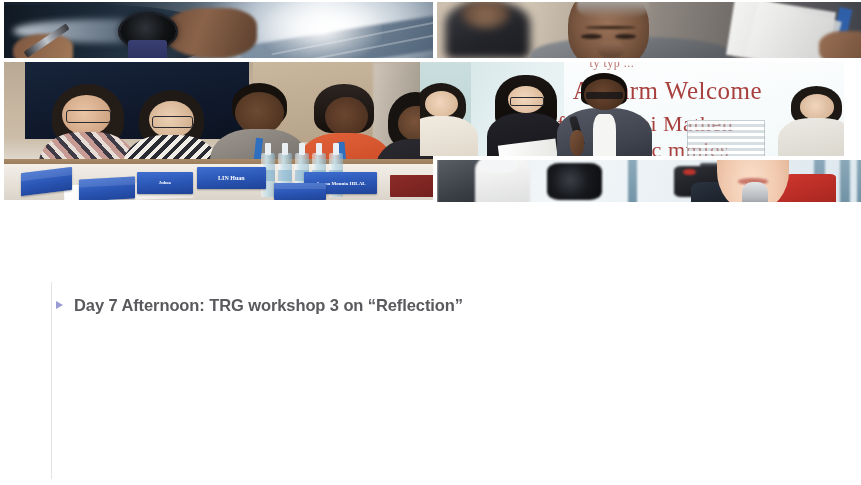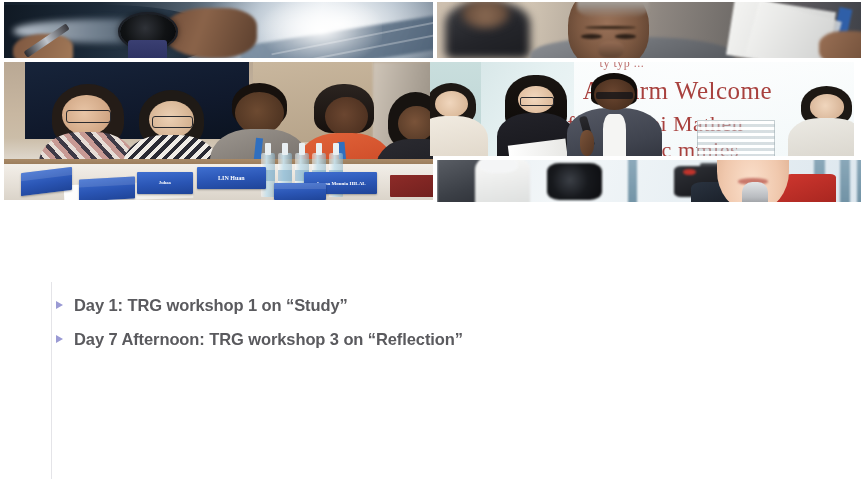--- a/index.html
+++ b/index.html
@@ -313,21 +313,21 @@
     background: linear-gradient(160deg,#8d2b28,#6e1f1d);
     border-radius: 1px;
   }
   #photo-table .papers {
     left: 14%; top: 88%; width: 30%; height: 12%;
     background: linear-gradient(100deg,#ffffff,#ece8e1);
     transform: rotate(-2deg);
   }
 
   
-  #photo-welcome { left: 430px; top: 62px; width: 424px; height: 94px; }
+  #photo-welcome { left: 420px; top: 62px; width: 424px; height: 94px; }
   #photo-welcome .bg {
     left: 0; top: 0; width: 100%; height: 100%;
     background: linear-gradient(120deg,#cfe1e2 0%, #e6f1f2 26%, #f3f8f9 52%, #eef5f6 74%, #e3eef0 100%);
   }
   #photo-welcome .wallL {
     left: 0; top: 0; width: 12%; height: 100%;
     background: linear-gradient(180deg,#c9dedd,#bcd4d4);
   }
   #photo-welcome .banner {
     left: 34%; top: -18%; width: 70%; height: 128%;
@@ -693,23 +693,17 @@
   </div>
 
 
   <div class="list-rule"></div>
 
   <ul class="bullet-list">
     <li class="bullet-item">
       <span class="bullet-marker">
           <span class="tri"></span>
         </span>
-      <span class="bullet-text">Day 1: TRG workshop 1 on “Study”</span>
-    </li>
-    <li class="bullet-item">
-      <span class="bullet-marker">
-          <span class="tri"></span>
-        </span>
       <span class="bullet-text">Day 7 Afternoon: TRG workshop 3 on “Reflection”</span>
     </li>
   </ul>
 
 </div>
 
 </body></html>

